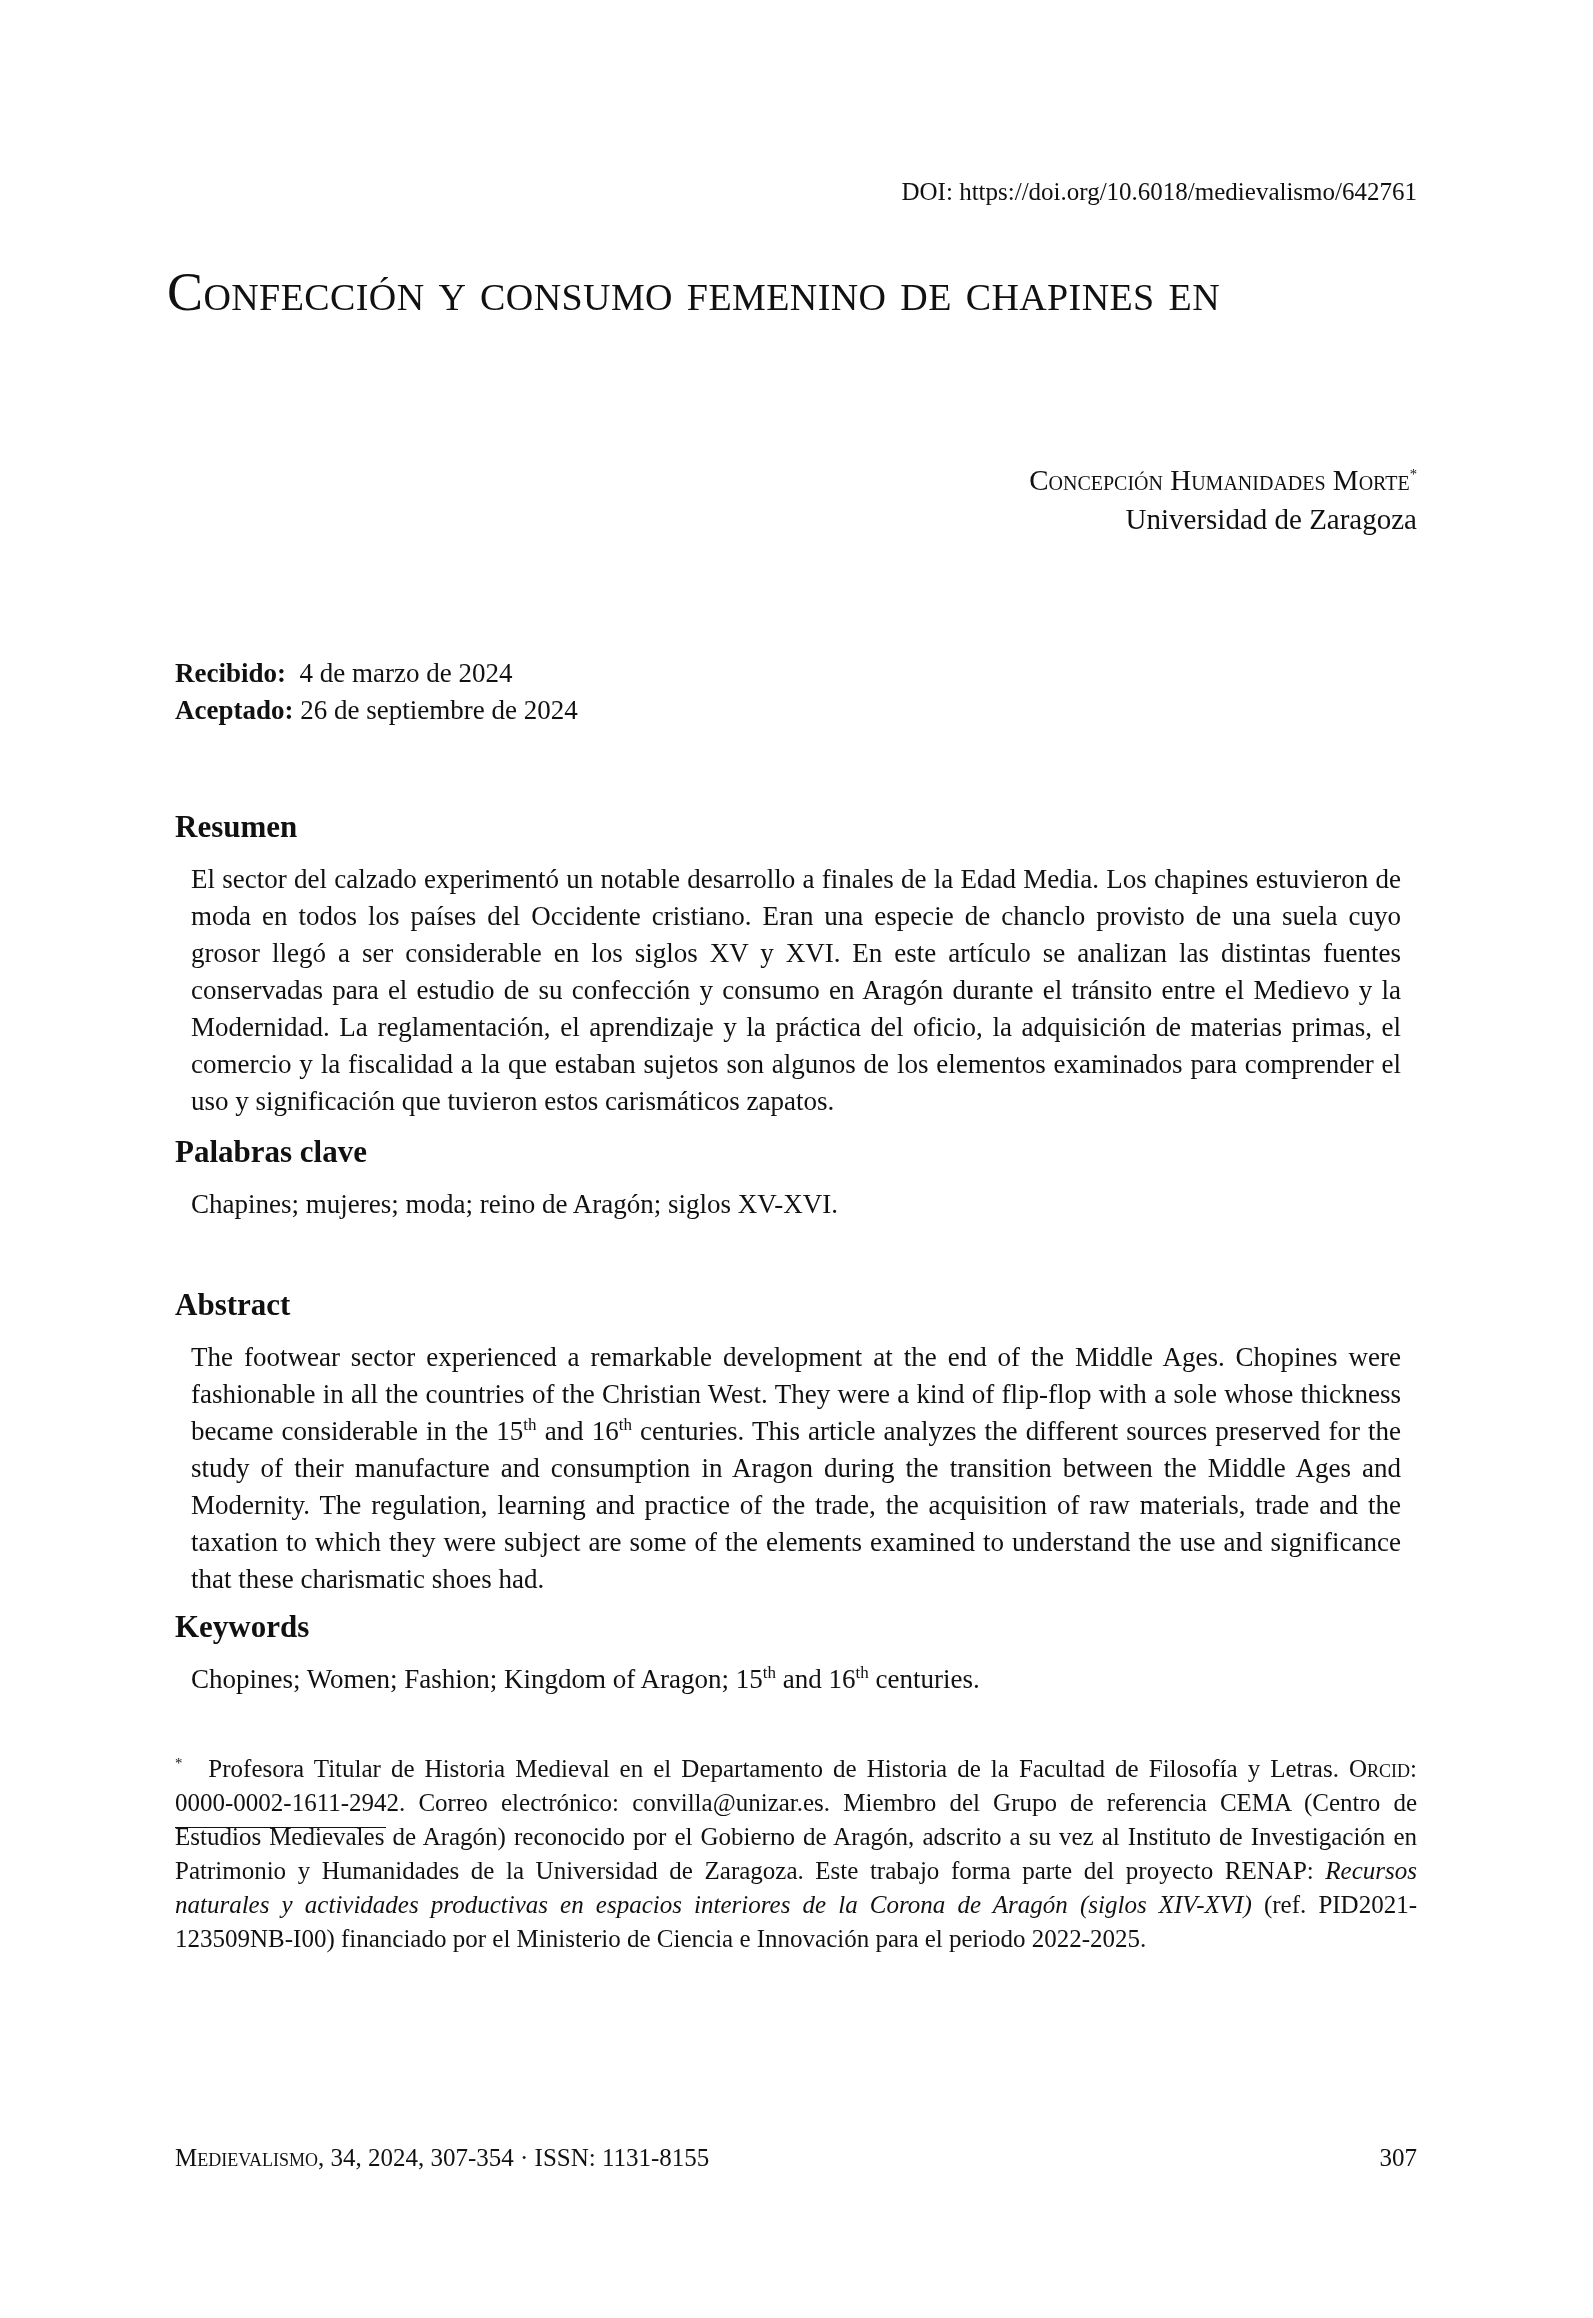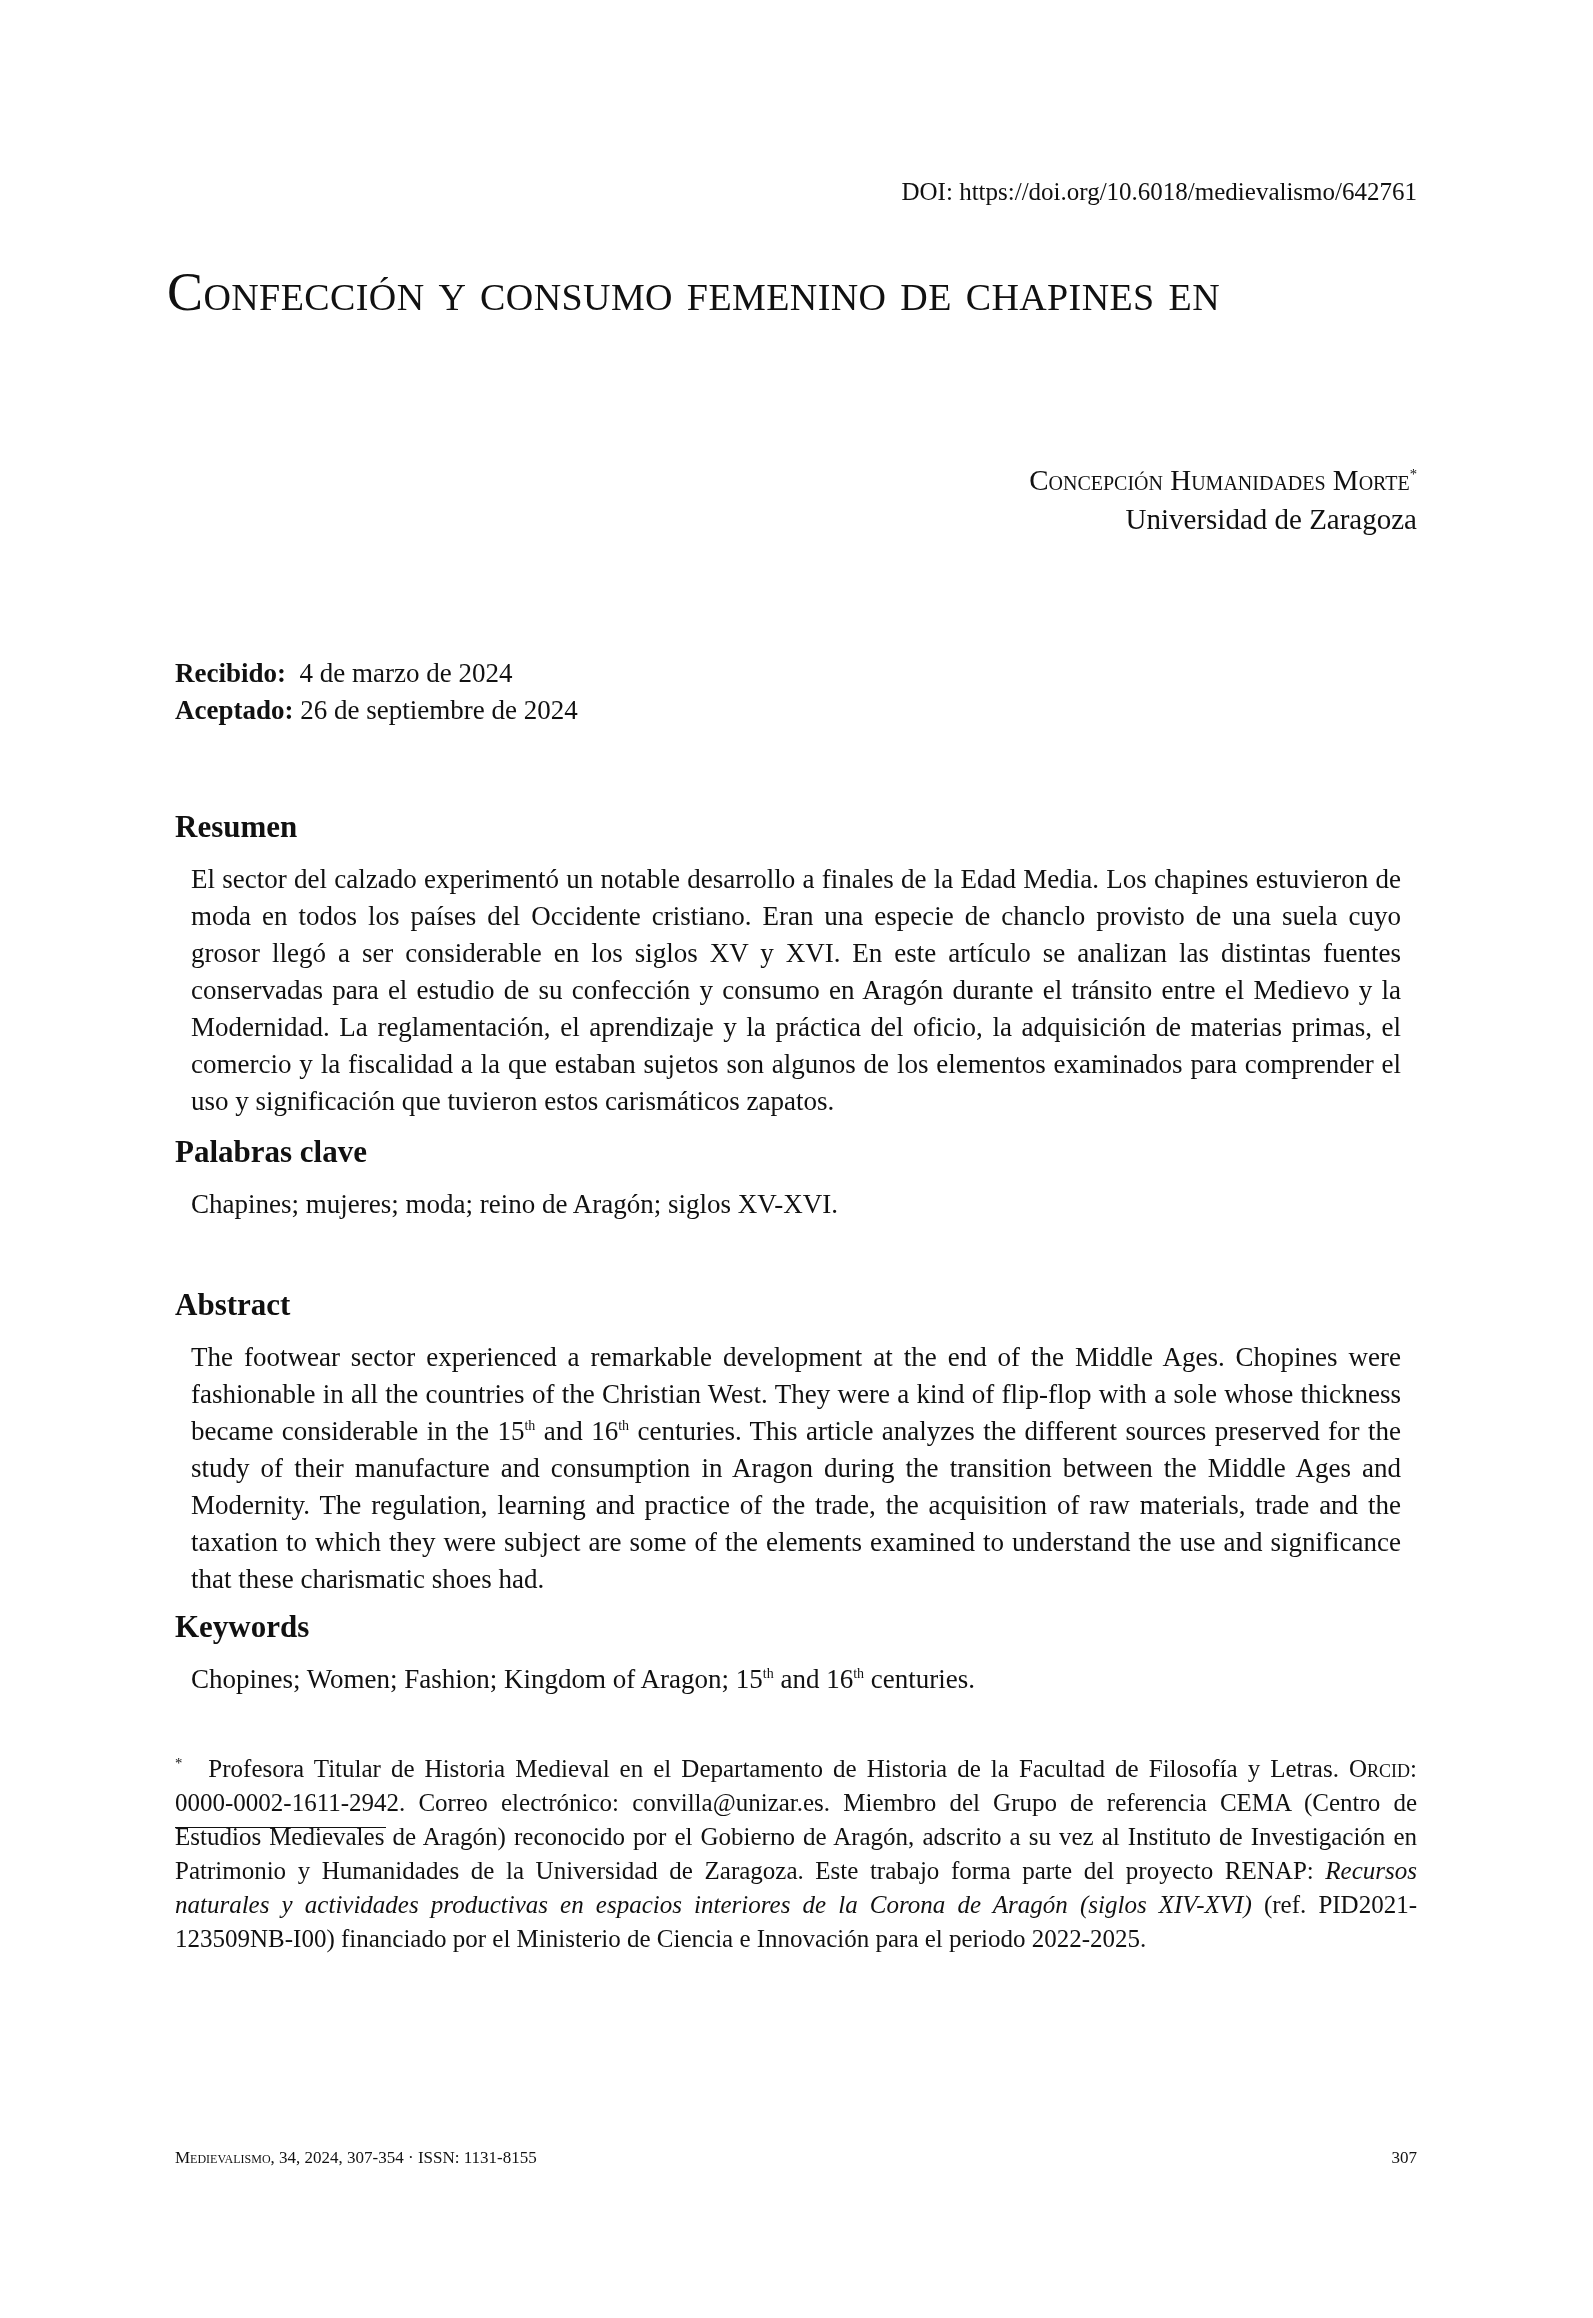--- a/index.html
+++ b/index.html
@@ -75,21 +75,21 @@
     margin: 0;
     font-size: 31px;
     line-height: 37px;
     font-weight: bold;
   }
   .section p {
     margin: 16px;
     text-align: justify;
     text-align-last: left;
   }
-  .section p sup { font-size: 14px; line-height: 0; vertical-align: super; }
+  .section p sup { font-size: 17px; line-height: 0; vertical-align: super; }
 
   .resumen { top: 808px; }
   .palabras { top: 1133px; }
   .abstract { top: 1286px; }
   .keywords { top: 1608px; }
 
   .fn-rule {
     position: absolute;
     top: 1827px;
     left: 0;
@@ -109,21 +109,21 @@
   }
   .footnote .mark { font-size: 14.7px; vertical-align: super; line-height: 0; margin-right: 26px; }
   .footnote .sc { font-variant: small-caps; }
   .footnote i { font-style: italic; }
 
   .footer {
     position: absolute;
     top: 2141px;
     left: 0;
     width: 1242px;
-    font-size: 17px;
+    font-size: 25px;
     line-height: 33px;
     display: flex;
     justify-content: space-between;
     text-align: center;
   }
   .footer .journal { font-variant: small-caps; }
 </style>
 </head>
 <body>
 

